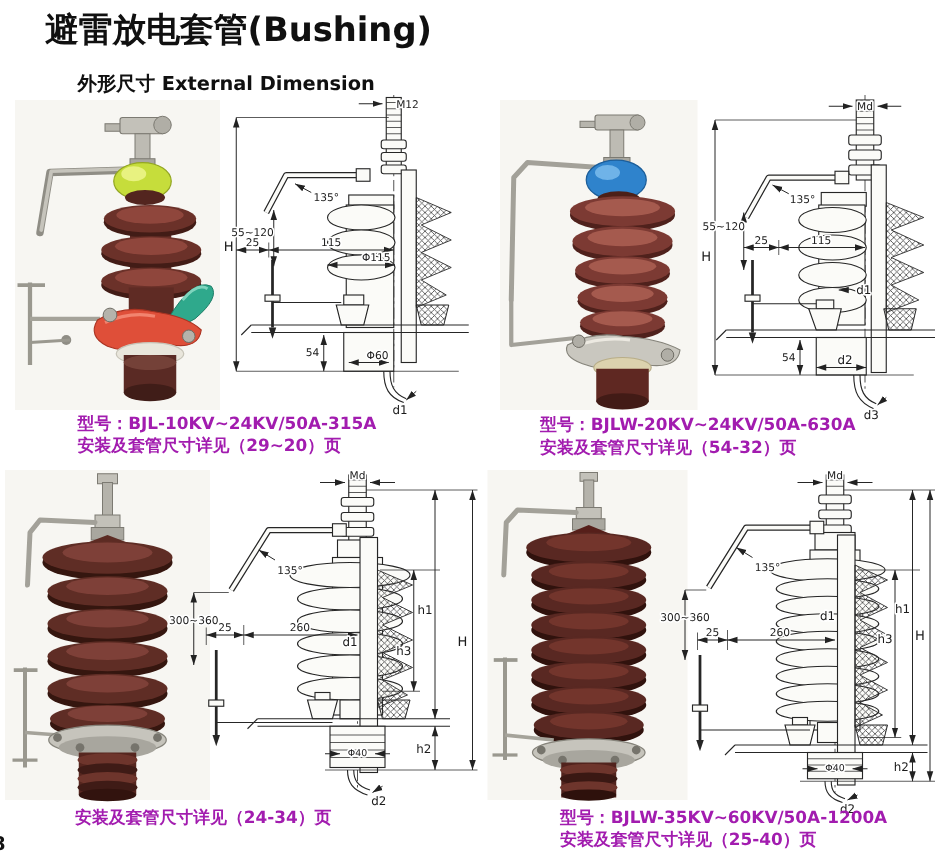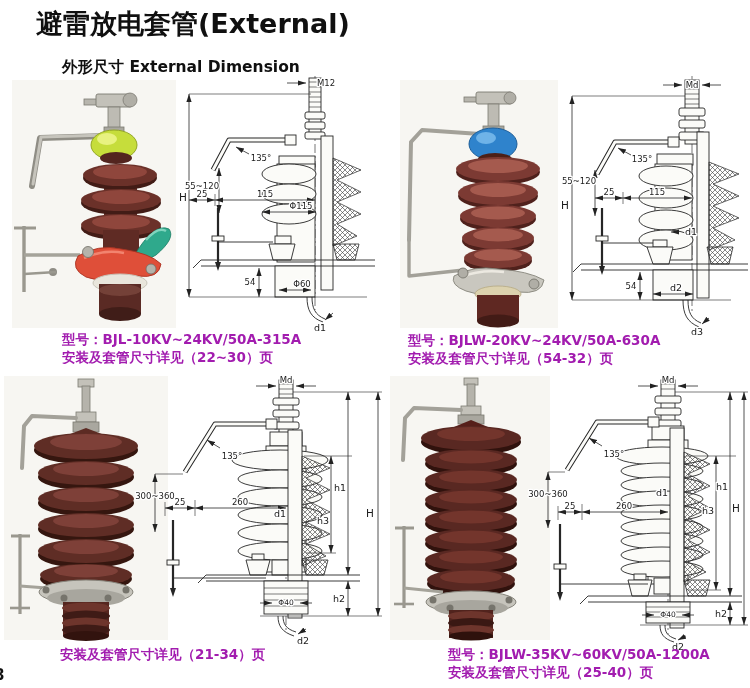--- a/index.html
+++ b/index.html
@@ -21,21 +21,21 @@
   .cl{stroke:#3a3a3a;stroke-width:0.7;fill:none;stroke-dasharray:9 3 2 3;}
   .wh{fill:#fbfbf8;stroke:#262626;stroke-width:0.9;}
   .arm-o{stroke:#262626;stroke-width:5;fill:none;stroke-linejoin:round;}
   .arm-i{stroke:#fbfbf8;stroke-width:3;fill:none;stroke-linejoin:round;}
 </style>
 </head>
 <body>
 
 <div id="page">
 
-  <div class="abs" id="title">避雷放电套管(External)</div>
+  <div class="abs" id="title">避雷放电套管(Bushing)</div>
   <div class="abs" id="subtitle">外形尺寸 External Dimension</div>
 
   <svg class="abs" style="left:8px;top:78px" width="172" height="252" viewBox="0 0 172 252">
     <rect x="4" y="2" width="164" height="248" fill="#f7f6f2"></rect>
     <g>
       <rect x="76" y="21" width="14" height="6" fill="#b7b5ad" stroke="#7c7a72" stroke-width="0.8"></rect>
       <rect x="88" y="16" width="36" height="13" rx="2" fill="#c3c1b9" stroke="#7c7a72" stroke-width="0.9"></rect>
       <circle cx="122" cy="22" r="7" fill="#b0aea6" stroke="#7c7a72" stroke-width="0.8"></circle>
       <rect x="100" y="29" width="12" height="22" fill="#bdbbb3" stroke="#7c7a72" stroke-width="0.8"></rect>
       <rect x="96" y="49" width="20" height="8" fill="#a9a79f" stroke="#7c7a72" stroke-width="0.8"></rect>
@@ -168,21 +168,21 @@
       <text class="dt" x="90" y="127">115</text>
       <text class="dt" x="126" y="139">Φ115</text>
       <text class="dt" x="75" y="215">54</text>
       <text class="dt" x="127" y="217">Φ60</text>
       <text class="dt med" x="145" y="261">d1</text>
     </g>
   </svg>
 
   <div class="abs caption" style="left:62px;top:331px">
     <div>型号：BJL-10KV~24KV/50A-315A</div>
-    <div>安装及套管尺寸详见（22~30）页</div>
+    <div>安装及套管尺寸详见（29~20）页</div>
   </div>
 
   <svg class="abs" style="left:398px;top:80px" width="162" height="250" viewBox="0 0 162 250">
     <rect x="2" y="0" width="158" height="248" fill="#f7f6f2"></rect>
     <g>
       <rect x="66" y="17" width="14" height="5" fill="#b7b5ad" stroke="#7c7a72" stroke-width="0.8"></rect>
       <rect x="78" y="12" width="36" height="12" rx="2" fill="#c3c1b9" stroke="#7c7a72" stroke-width="0.9"></rect>
       <circle cx="112" cy="18" r="6" fill="#b0aea6" stroke="#7c7a72" stroke-width="0.8"></circle>
       <rect x="90" y="24" width="11" height="24" fill="#bdbbb3" stroke="#7c7a72" stroke-width="0.8"></rect>
       <rect x="85" y="46" width="21" height="8" fill="#a9a79f" stroke="#7c7a72" stroke-width="0.8"></rect>
@@ -301,21 +301,21 @@
       <text class="dt" x="34" y="114">55~120</text>
       <text class="dt" x="64" y="125">25</text>
       <text class="dt" x="112" y="125">115</text>
       <text class="dt med" x="146" y="165">d1</text>
       <text class="dt" x="86" y="219">54</text>
       <text class="dt med" x="131" y="221">d2</text>
       <text class="dt med" x="152" y="265">d3</text>
     </g>
   </svg>
 
-  <div class="abs caption" style="left:408px;top:332px">
+  <div class="abs caption" style="left:432px;top:332px">
     <div>型号：BJLW-20KV~24KV/50A-630A</div>
     <div>安装及套管尺寸详见（54-32）页</div>
   </div>
 
   <svg class="abs" style="left:2px;top:376px" width="168" height="266" viewBox="0 0 168 266">
     <rect x="2" y="0" width="164" height="264" fill="#f7f6f2"></rect>
     <g>
       <rect x="76" y="3" width="16" height="8" fill="#c3c1b9" stroke="#7c7a72" stroke-width="0.8"></rect>
       <rect x="80" y="10" width="8" height="28" fill="#b5b3ab" stroke="#7c7a72" stroke-width="0.8"></rect>
       <rect x="74" y="36" width="20" height="10" fill="#c3c1b9" stroke="#7c7a72" stroke-width="0.8"></rect>
@@ -460,21 +460,21 @@
       <text class="dt" x="35" y="127">300~360</text>
       <text class="dt" x="60" y="133">25</text>
       <text class="dt" x="120" y="133">260</text>
       <text class="dt med" x="160" y="145">d1</text>
       <text class="dt" style="font-size:7.5px" x="166" y="233">Φ40</text>
       <text class="dt med" x="183" y="272">d2</text>
     </g>
   </svg>
 
   <div class="abs caption" style="left:60px;top:646px">
-    <div>安装及套管尺寸详见（21-34）页</div>
+    <div>安装及套管尺寸详见（24-34）页</div>
   </div>
 
   <svg class="abs" style="left:388px;top:376px" width="164" height="266" viewBox="0 0 164 266">
     <rect x="2" y="0" width="160" height="264" fill="#f7f6f2"></rect>
     <g>
       <rect x="76" y="2" width="14" height="7" fill="#c3c1b9" stroke="#7c7a72" stroke-width="0.8"></rect>
       <rect x="79" y="8" width="8" height="24" fill="#b5b3ab" stroke="#7c7a72" stroke-width="0.8"></rect>
       <rect x="73" y="30" width="20" height="9" fill="#c3c1b9" stroke="#7c7a72" stroke-width="0.8"></rect>
       <rect x="70" y="39" width="26" height="9" fill="#a9a79f" stroke="#7c7a72" stroke-width="0.8"></rect>
     </g>

